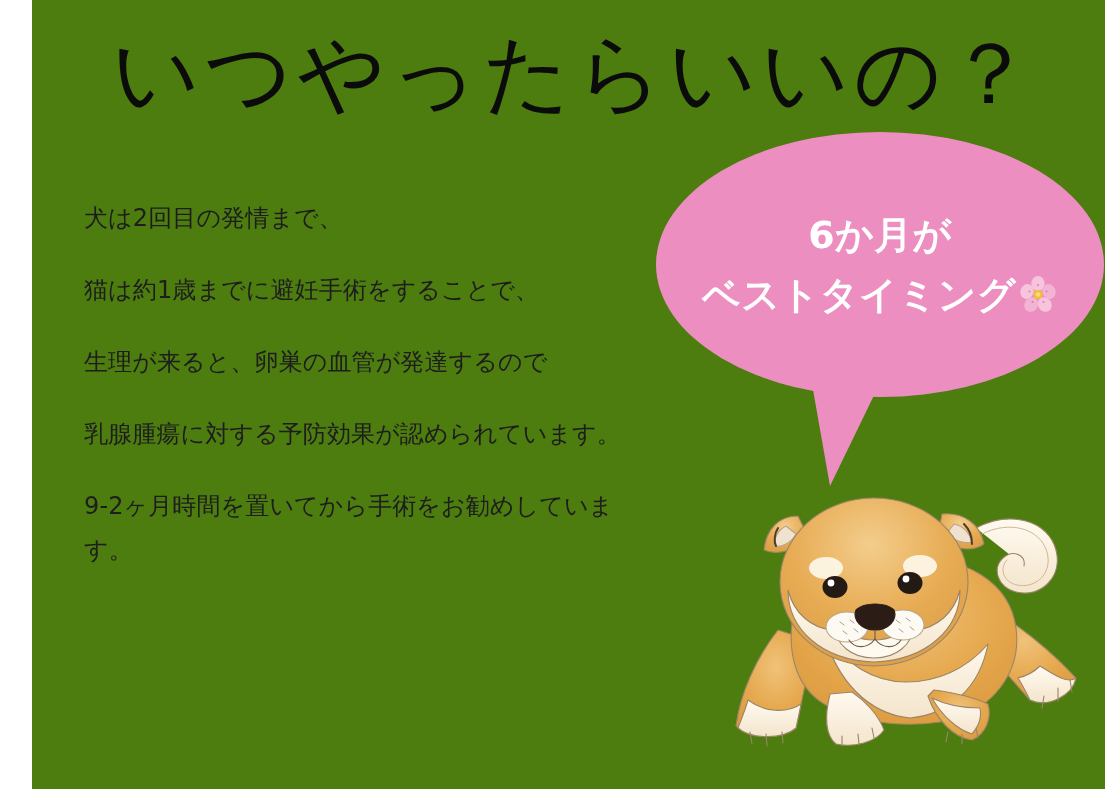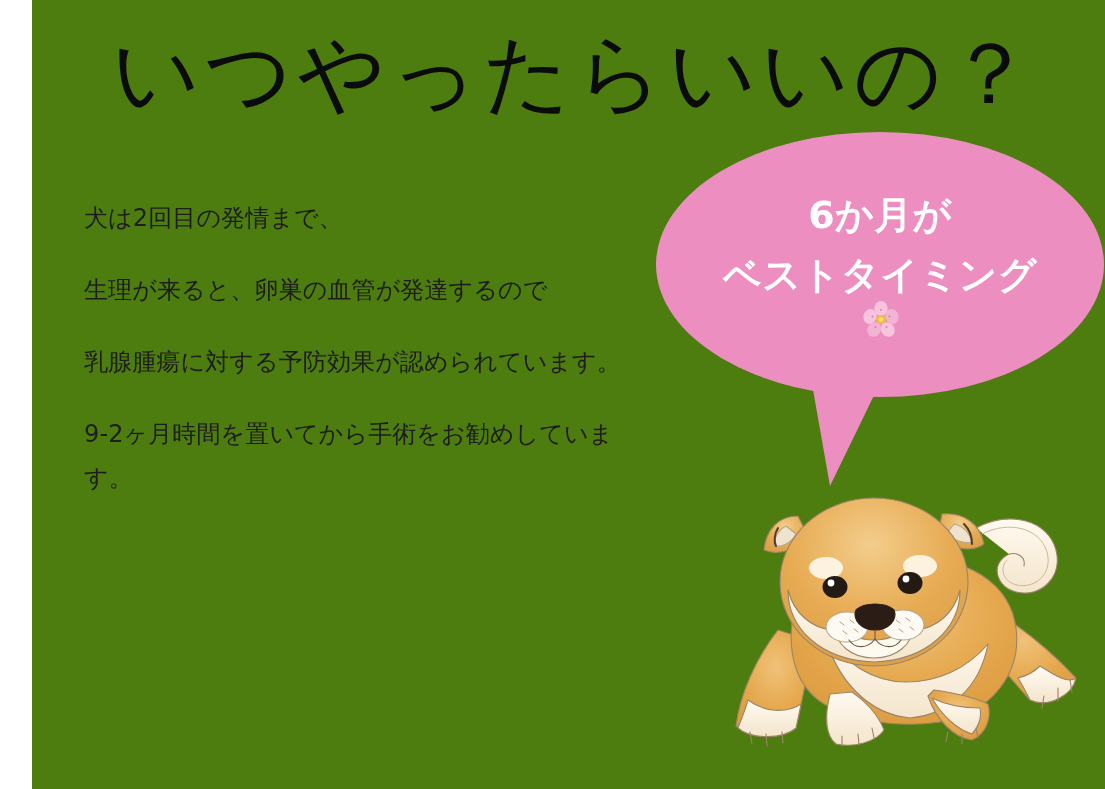--- a/index.html
+++ b/index.html
@@ -88,21 +88,20 @@
     font-weight:700;
     line-height:50px;
     letter-spacing:0.01em;
     pointer-events:none;
   }
   #bubble-line2{
     display:flex;
     align-items:center;
     justify-content:center;
     white-space:nowrap;
-    flex-direction:column;
   }
   .sakura{
     display:inline-block;
     width:40px;height:40px;
     margin-left:2px;
     vertical-align:middle;
     flex:0 0 auto;
   }
 
   
@@ -117,20 +116,21 @@
 </style>
 </head>
 <body>
 
 <div id="slide">
 
   <div id="title">いつやったらいいの？</div>
 
   <div id="body-copy">
     <p class="para">犬は2回目の発情まで、</p>
+    <p class="para">猫は約1歳までに避妊手術をすることで、</p>
     <p class="para">生理が来ると、卵巣の血管が発達するので</p>
     <p class="para">乳腺腫瘍に対する予防効果が認められています。</p>
     <p class="para">9-2ヶ月時間を置いてから手術をお勧めしています。</p>
   </div>
 
   <div id="bubble-wrap">
     <div id="bubble-tail"></div>
     <div id="bubble-body"></div>
     <div id="bubble-text">
       <div>6か月が</div>

